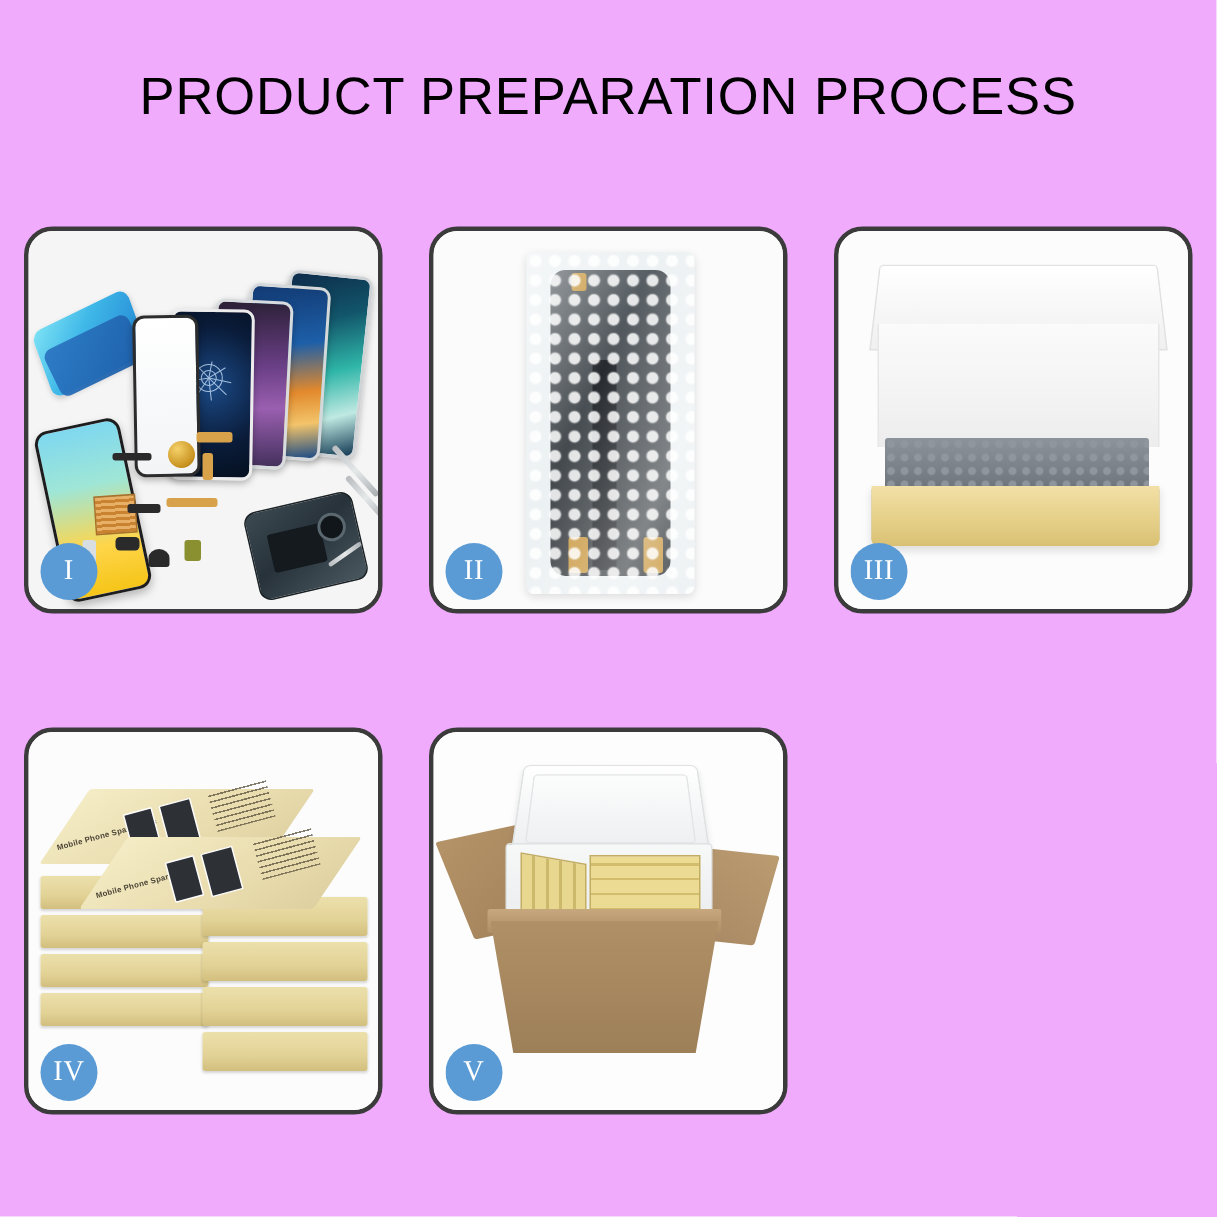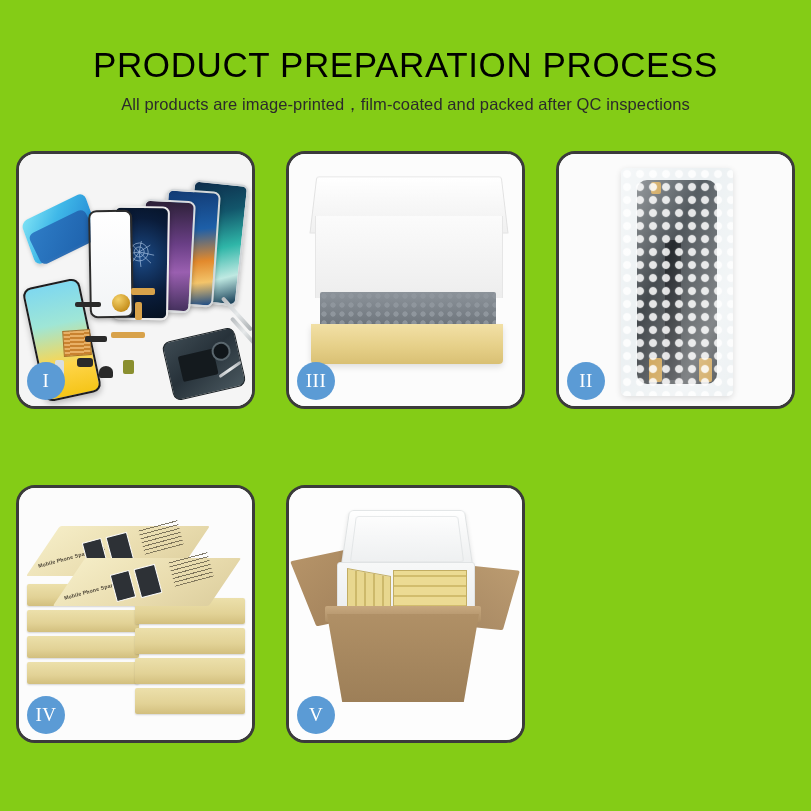--- a/index.html
+++ b/index.html
@@ -10,21 +10,21 @@
   body {
     width: 811px;
     height: 811px;
     font-family: "Liberation Sans", sans-serif;
     overflow: hidden;
   }
   .page {
     position: relative;
     width: 811px;
     height: 811px;
-    background: #84cc16;
+    background: #f0abfc;
   }
 
   
   .header {
     position: absolute;
     top: 44px;
     left: 0;
     width: 811px;
     text-align: center;
   }
@@ -466,21 +466,20 @@
     background: rgba(146,118,74,0.6);
   }
 </style>
 </head>
 <body>
 
 <div class="page">
 
   <div class="header">
     <div class="title">PRODUCT PREPARATION PROCESS</div>
-    <div class="subtitle">All products are image-printed，film-coated and packed after QC inspections</div>
   </div>
 
   <div class="grid">
 
     <div class="panel p1">
       <div class="stage">
         <div class="glass-blue"></div>
         <div class="glass-blue2"></div>
 
         <div class="ph ph-teal"></div>
@@ -521,48 +520,48 @@
         <div class="flex" style="left:66px; top:182px; width:22px; height:6px; background:#2a2a2a;"></div>
 
         <div class="tool" style="left:196px; top:158px; width:44px; height:4px;"></div>
         <div class="tool" style="left:206px; top:176px; width:38px; height:4px;"></div>
         <div class="tool" style="left:198px; top:214px; width:26px; height:3px; transform:rotate(-35deg);"></div>
       </div>
       <div class="badge">I</div>
     </div>
 
     <div class="panel">
-      <div class="stage" style="background:#fcfcfc;">
-        <div class="box3-lid"></div>
-        <div class="box3-inner"></div>
-        <div class="box3-foam"></div>
-        <div class="box3-flapL"></div>
-        <div class="box3-flapR"></div>
-        <div class="box3-front"></div>
-      </div>
-      <div class="badge">III</div>
-    </div>
-
-    <div class="panel">
       <div class="stage" style="background:#fbfbfb;">
         <div class="bubblepack">
           <div class="screen-in"></div>
           <div class="flexcable"></div>
           <div class="goldtab" style="left:30px; top:14px; width:10px; height:12px;"></div>
           <div class="goldtab" style="left:28px; top:190px;"></div>
           <div class="goldtab" style="left:78px; top:190px;"></div>
           <div class="bubbles"></div>
           <div class="wrapsheen"></div>
         </div>
       </div>
       <div class="badge">II</div>
     </div>
 
     <div class="panel">
       <div class="stage" style="background:#fcfcfc;">
+        <div class="box3-lid"></div>
+        <div class="box3-inner"></div>
+        <div class="box3-foam"></div>
+        <div class="box3-flapL"></div>
+        <div class="box3-flapR"></div>
+        <div class="box3-front"></div>
+      </div>
+      <div class="badge">III</div>
+    </div>
+
+    <div class="panel">
+      <div class="stage" style="background:#fcfcfc;">
         <div class="stack">
 
           <div class="sbox" style="left:2px; top:74px; width:112px; height:22px;"></div>
           <div class="sbox" style="left:2px; top:100px; width:112px; height:22px;"></div>
           <div class="sbox" style="left:2px; top:126px; width:112px; height:22px;"></div>
           <div class="sbox" style="left:2px; top:152px; width:112px; height:22px;"></div>
 
           <div class="sbox" style="left:110px; top:88px; width:110px; height:26px;"></div>
           <div class="sbox" style="left:110px; top:118px; width:110px; height:26px;"></div>
           <div class="sbox" style="left:110px; top:148px; width:110px; height:26px;"></div>

